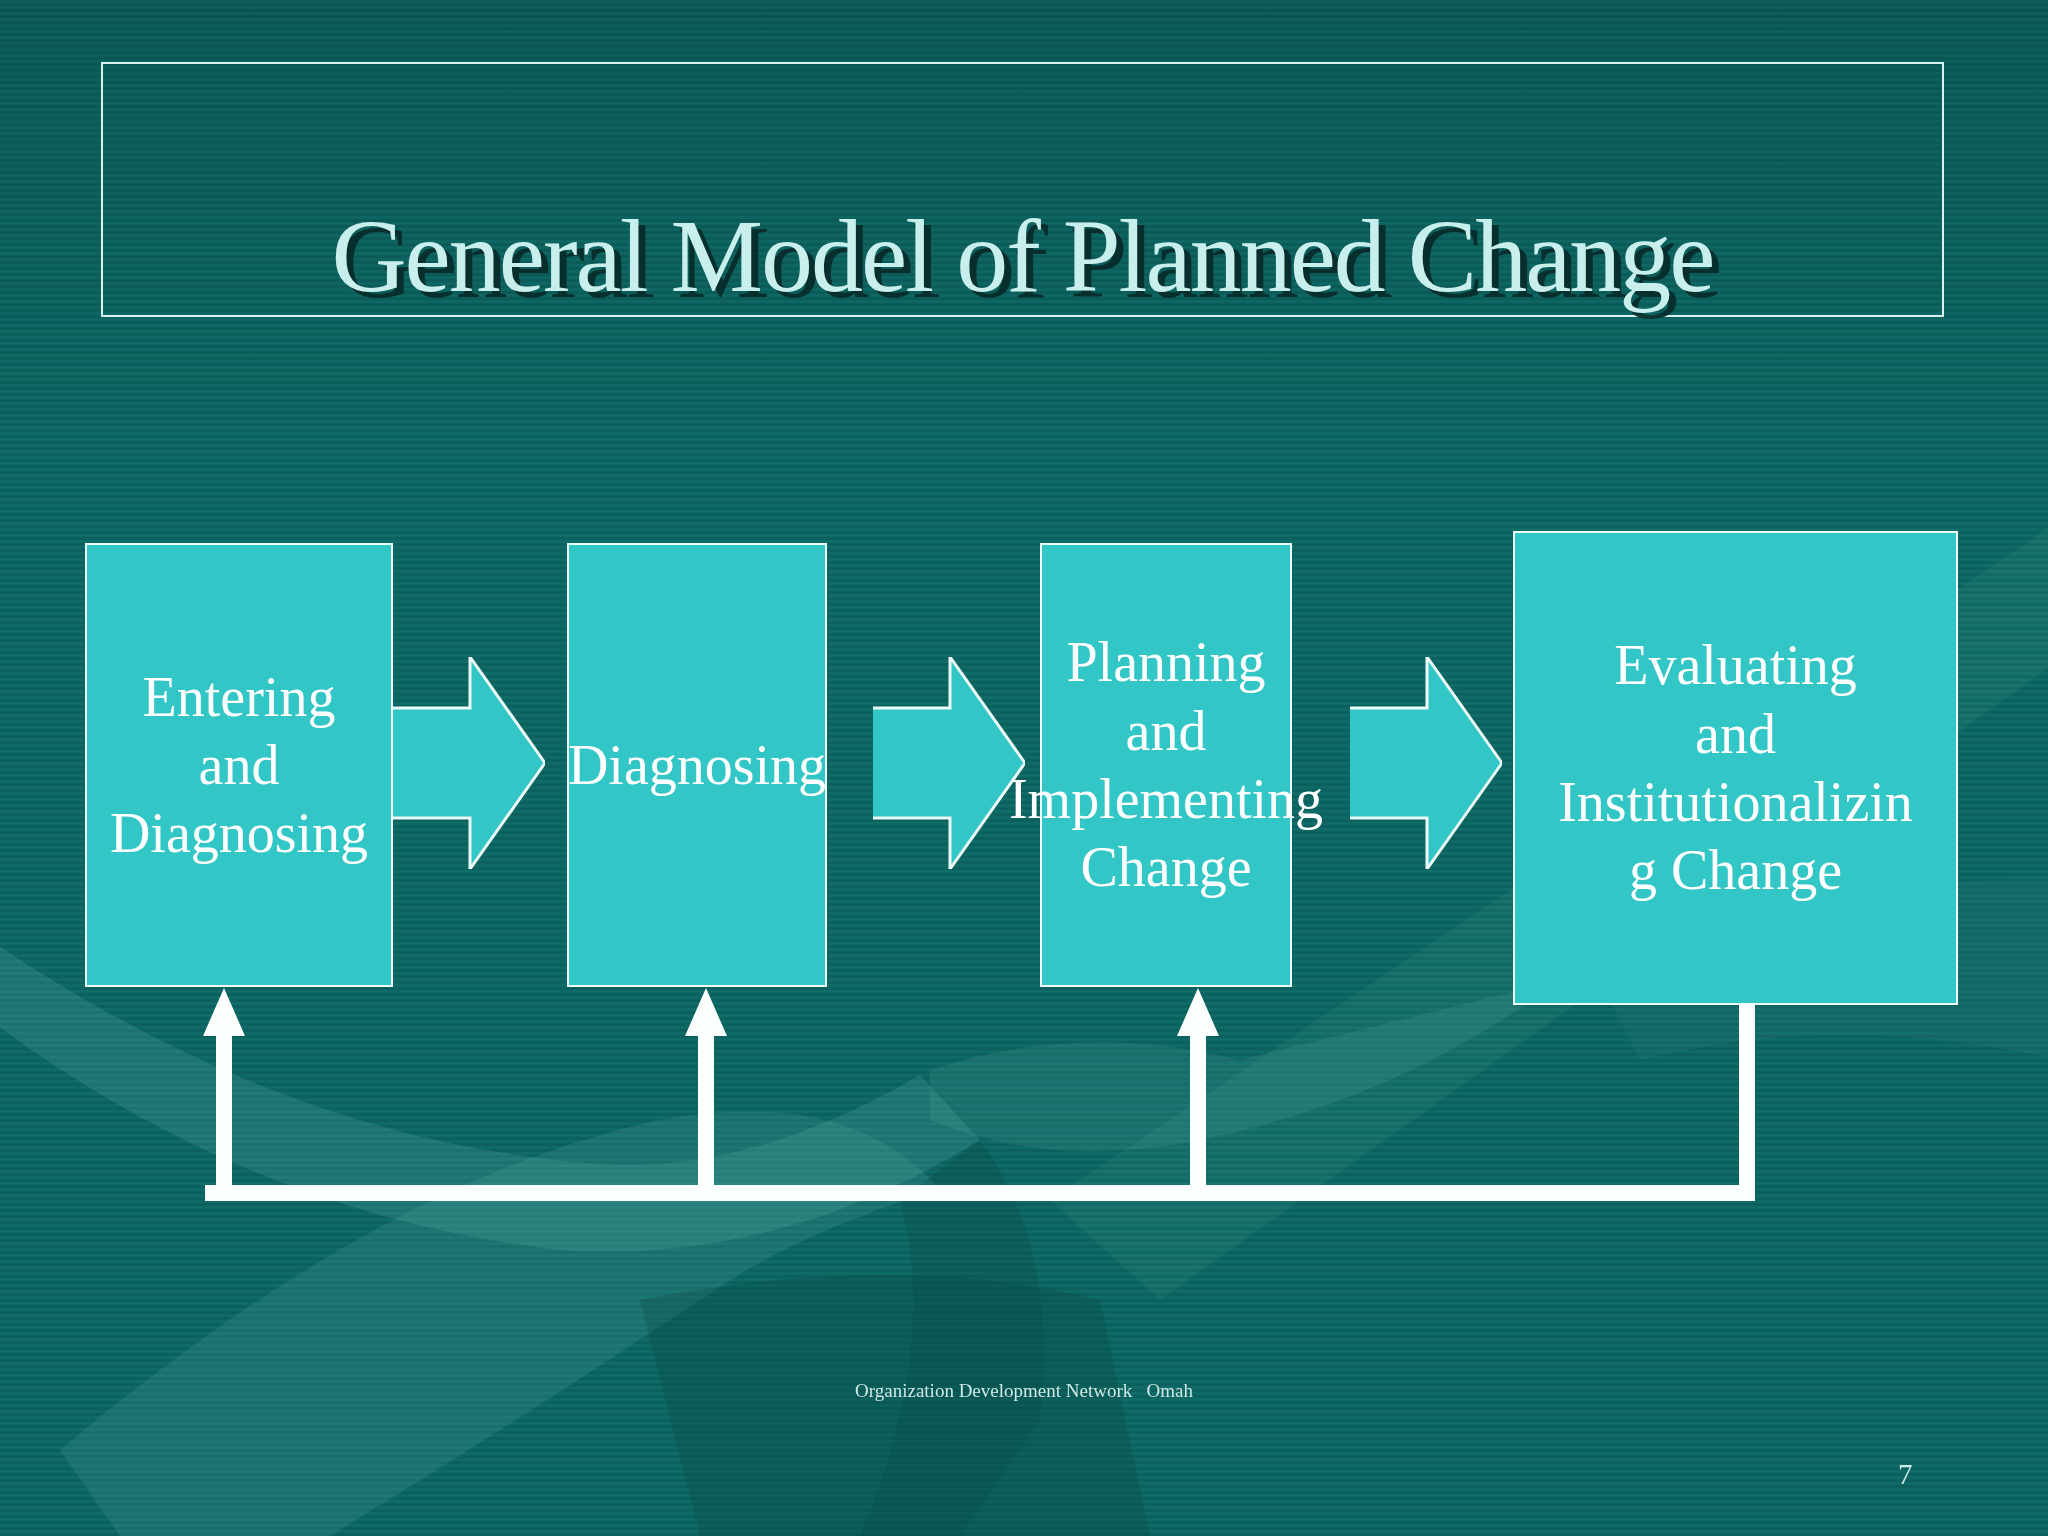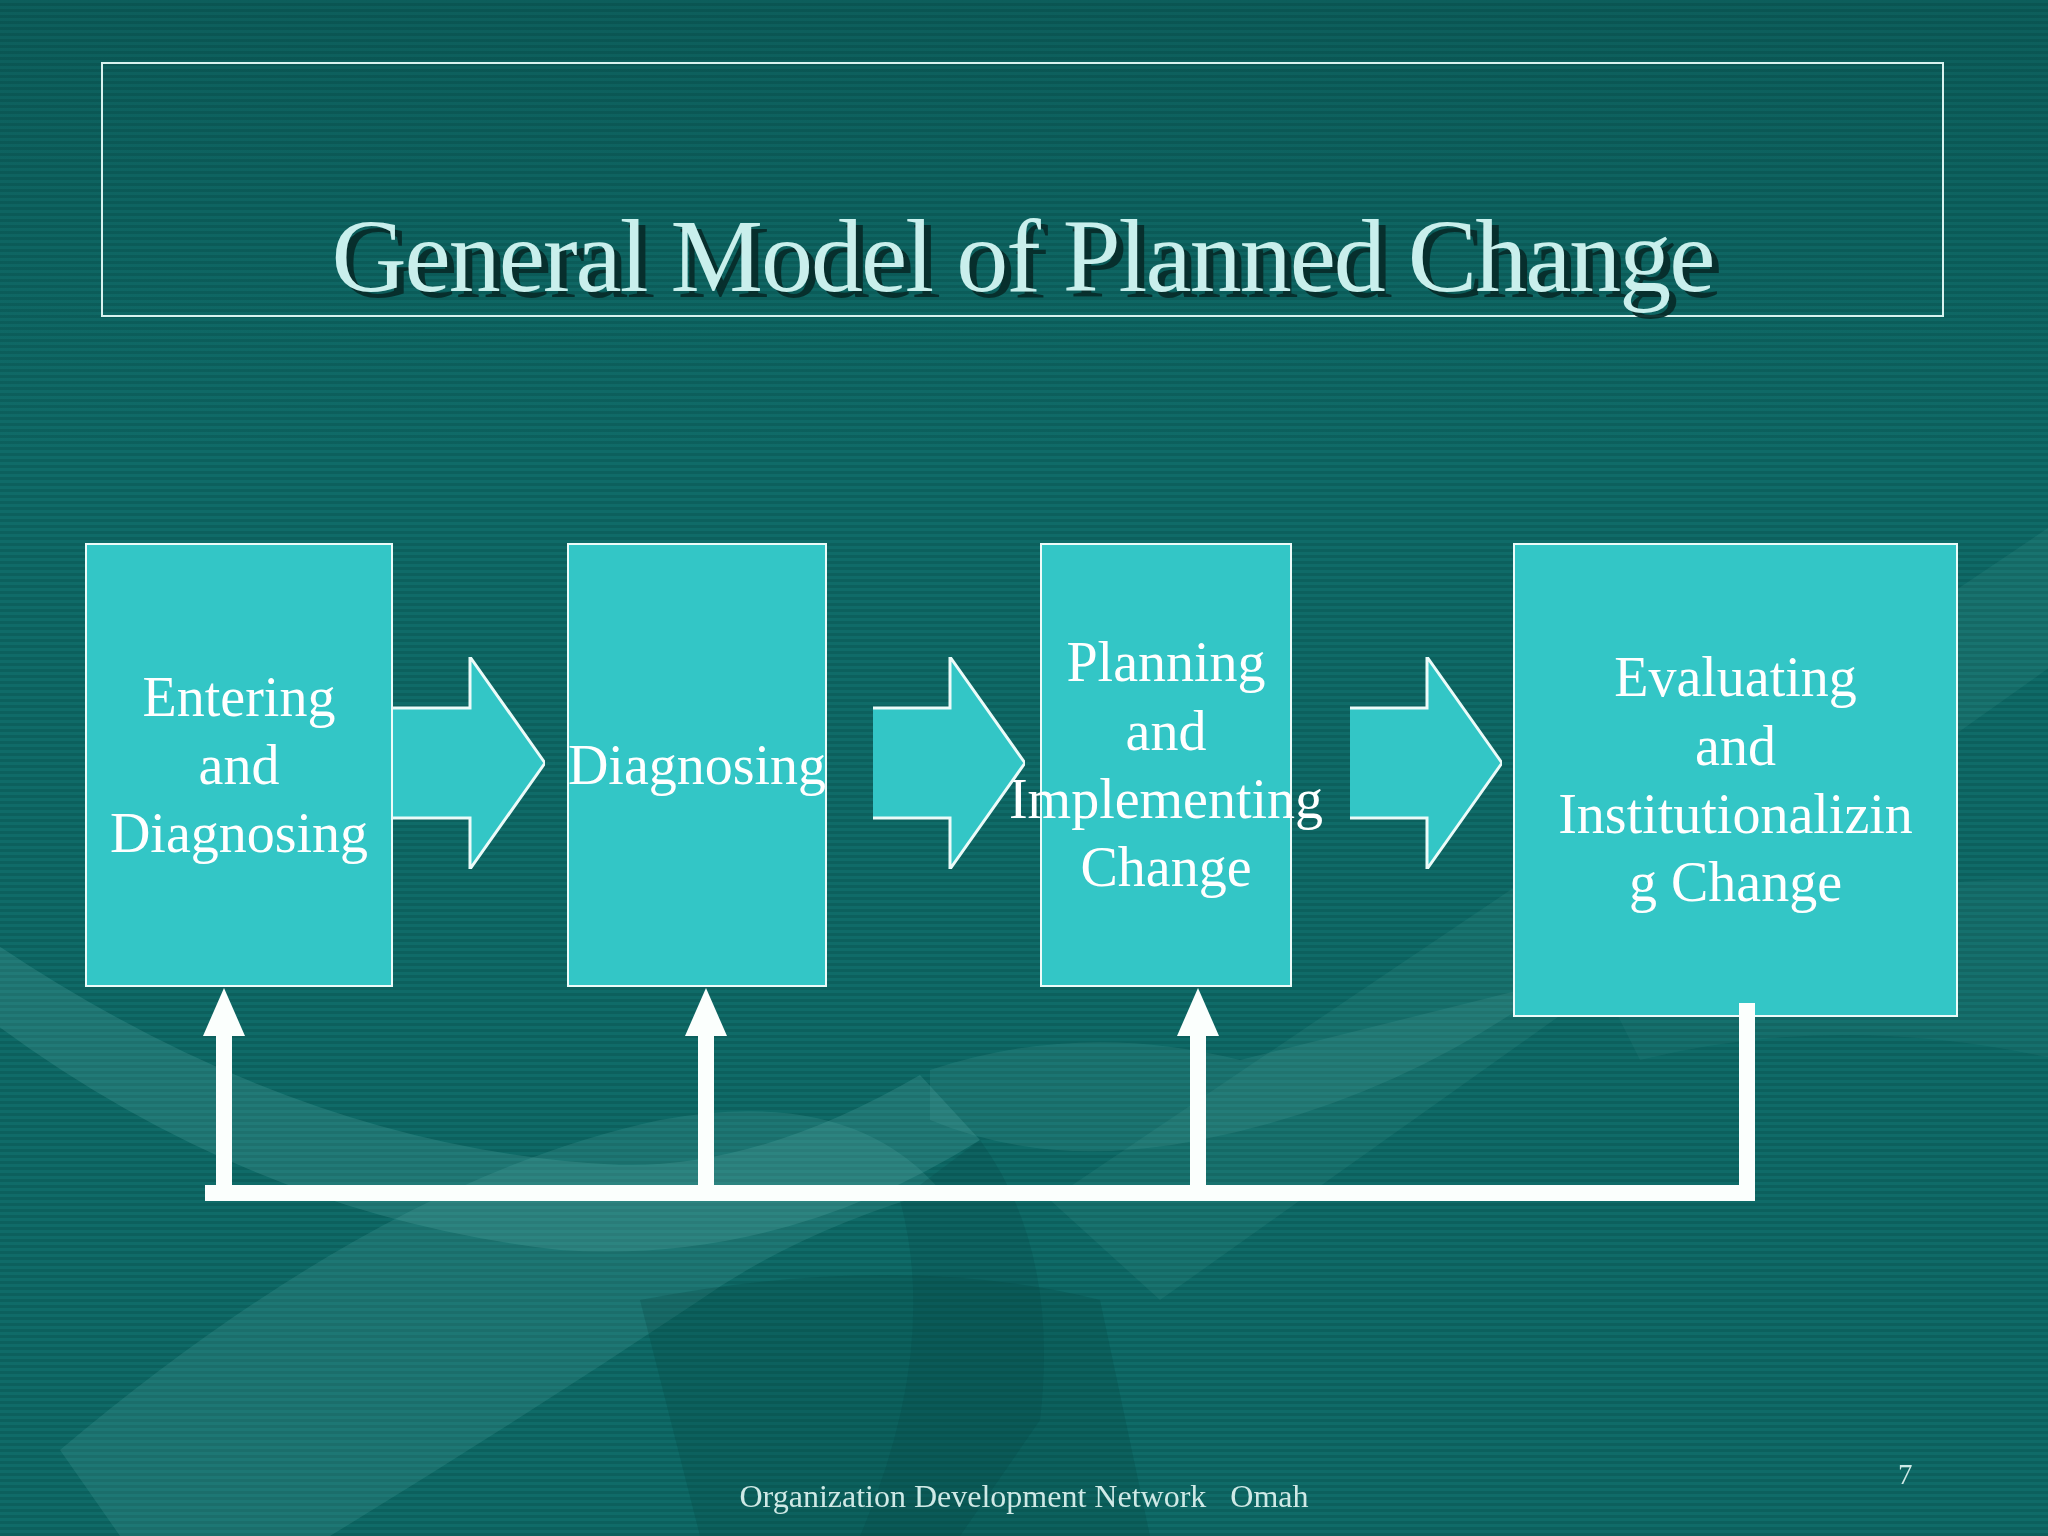--- a/index.html
+++ b/index.html
@@ -22,42 +22,42 @@
     white-space:nowrap;
   }
   .box{
     position:absolute;background:#33c6c6;border:2px solid #ecfbf9;box-sizing:border-box;
     color:#ffffff;display:flex;align-items:center;justify-content:center;
     text-align:center;font-size:56px;line-height:1.22;white-space:pre-line;
   }
   #box-1{left:85px;top:543px;width:308px;height:444px;}
   #box-2{left:567px;top:543px;width:260px;height:444px;text-align:center;}
   #box-3{left:1040px;top:543px;width:252px;height:444px;}
-  #box-4{left:1513px;top:531px;width:445px;height:474px;margin-top:12px;}
+  #box-4{left:1513px;top:531px;width:445px;height:474px;}
   .flow-arrow{position:absolute;top:657px;width:152px;height:212px;}
   #flow-arrow-1{left:393px;}
   #flow-arrow-2{left:873px;}
   #flow-arrow-3{left:1350px;}
   .fb{position:absolute;background:#fbfffd;}
   #fb-hline{left:205px;top:1185px;width:1550px;height:16px;}
   #fb-shaft-1{left:216px;top:1034px;width:16px;height:151px;}
   #fb-shaft-2{left:698px;top:1034px;width:16px;height:151px;}
   #fb-shaft-3{left:1190px;top:1034px;width:16px;height:151px;}
   #fb-return{left:1739px;top:1003px;width:16px;height:182px;}
   .fb-head{
     position:absolute;width:0;height:0;top:988px;
     border-left:21px solid transparent;border-right:21px solid transparent;
     border-bottom:48px solid #fbfffd;
   }
   #fb-head-1{left:203px;}
   #fb-head-2{left:685px;}
   #fb-head-3{left:1177px;}
   .footer-text{
-    position:absolute;left:0;top:1478px;width:2048px;text-align:center;
-    font-size:32px;color:#cfe9e6;white-space:pre;
+    position:absolute;left:0;top:1380px;width:2048px;text-align:center;
+    font-size:19px;color:#cfe9e6;white-space:pre;
   }
   .page-number{
     position:absolute;left:1898px;top:1458px;width:60px;
     font-size:29px;color:#cfe9e6;
   }
 </style>
 </head>
 <body>
 
 <div class="slide">

